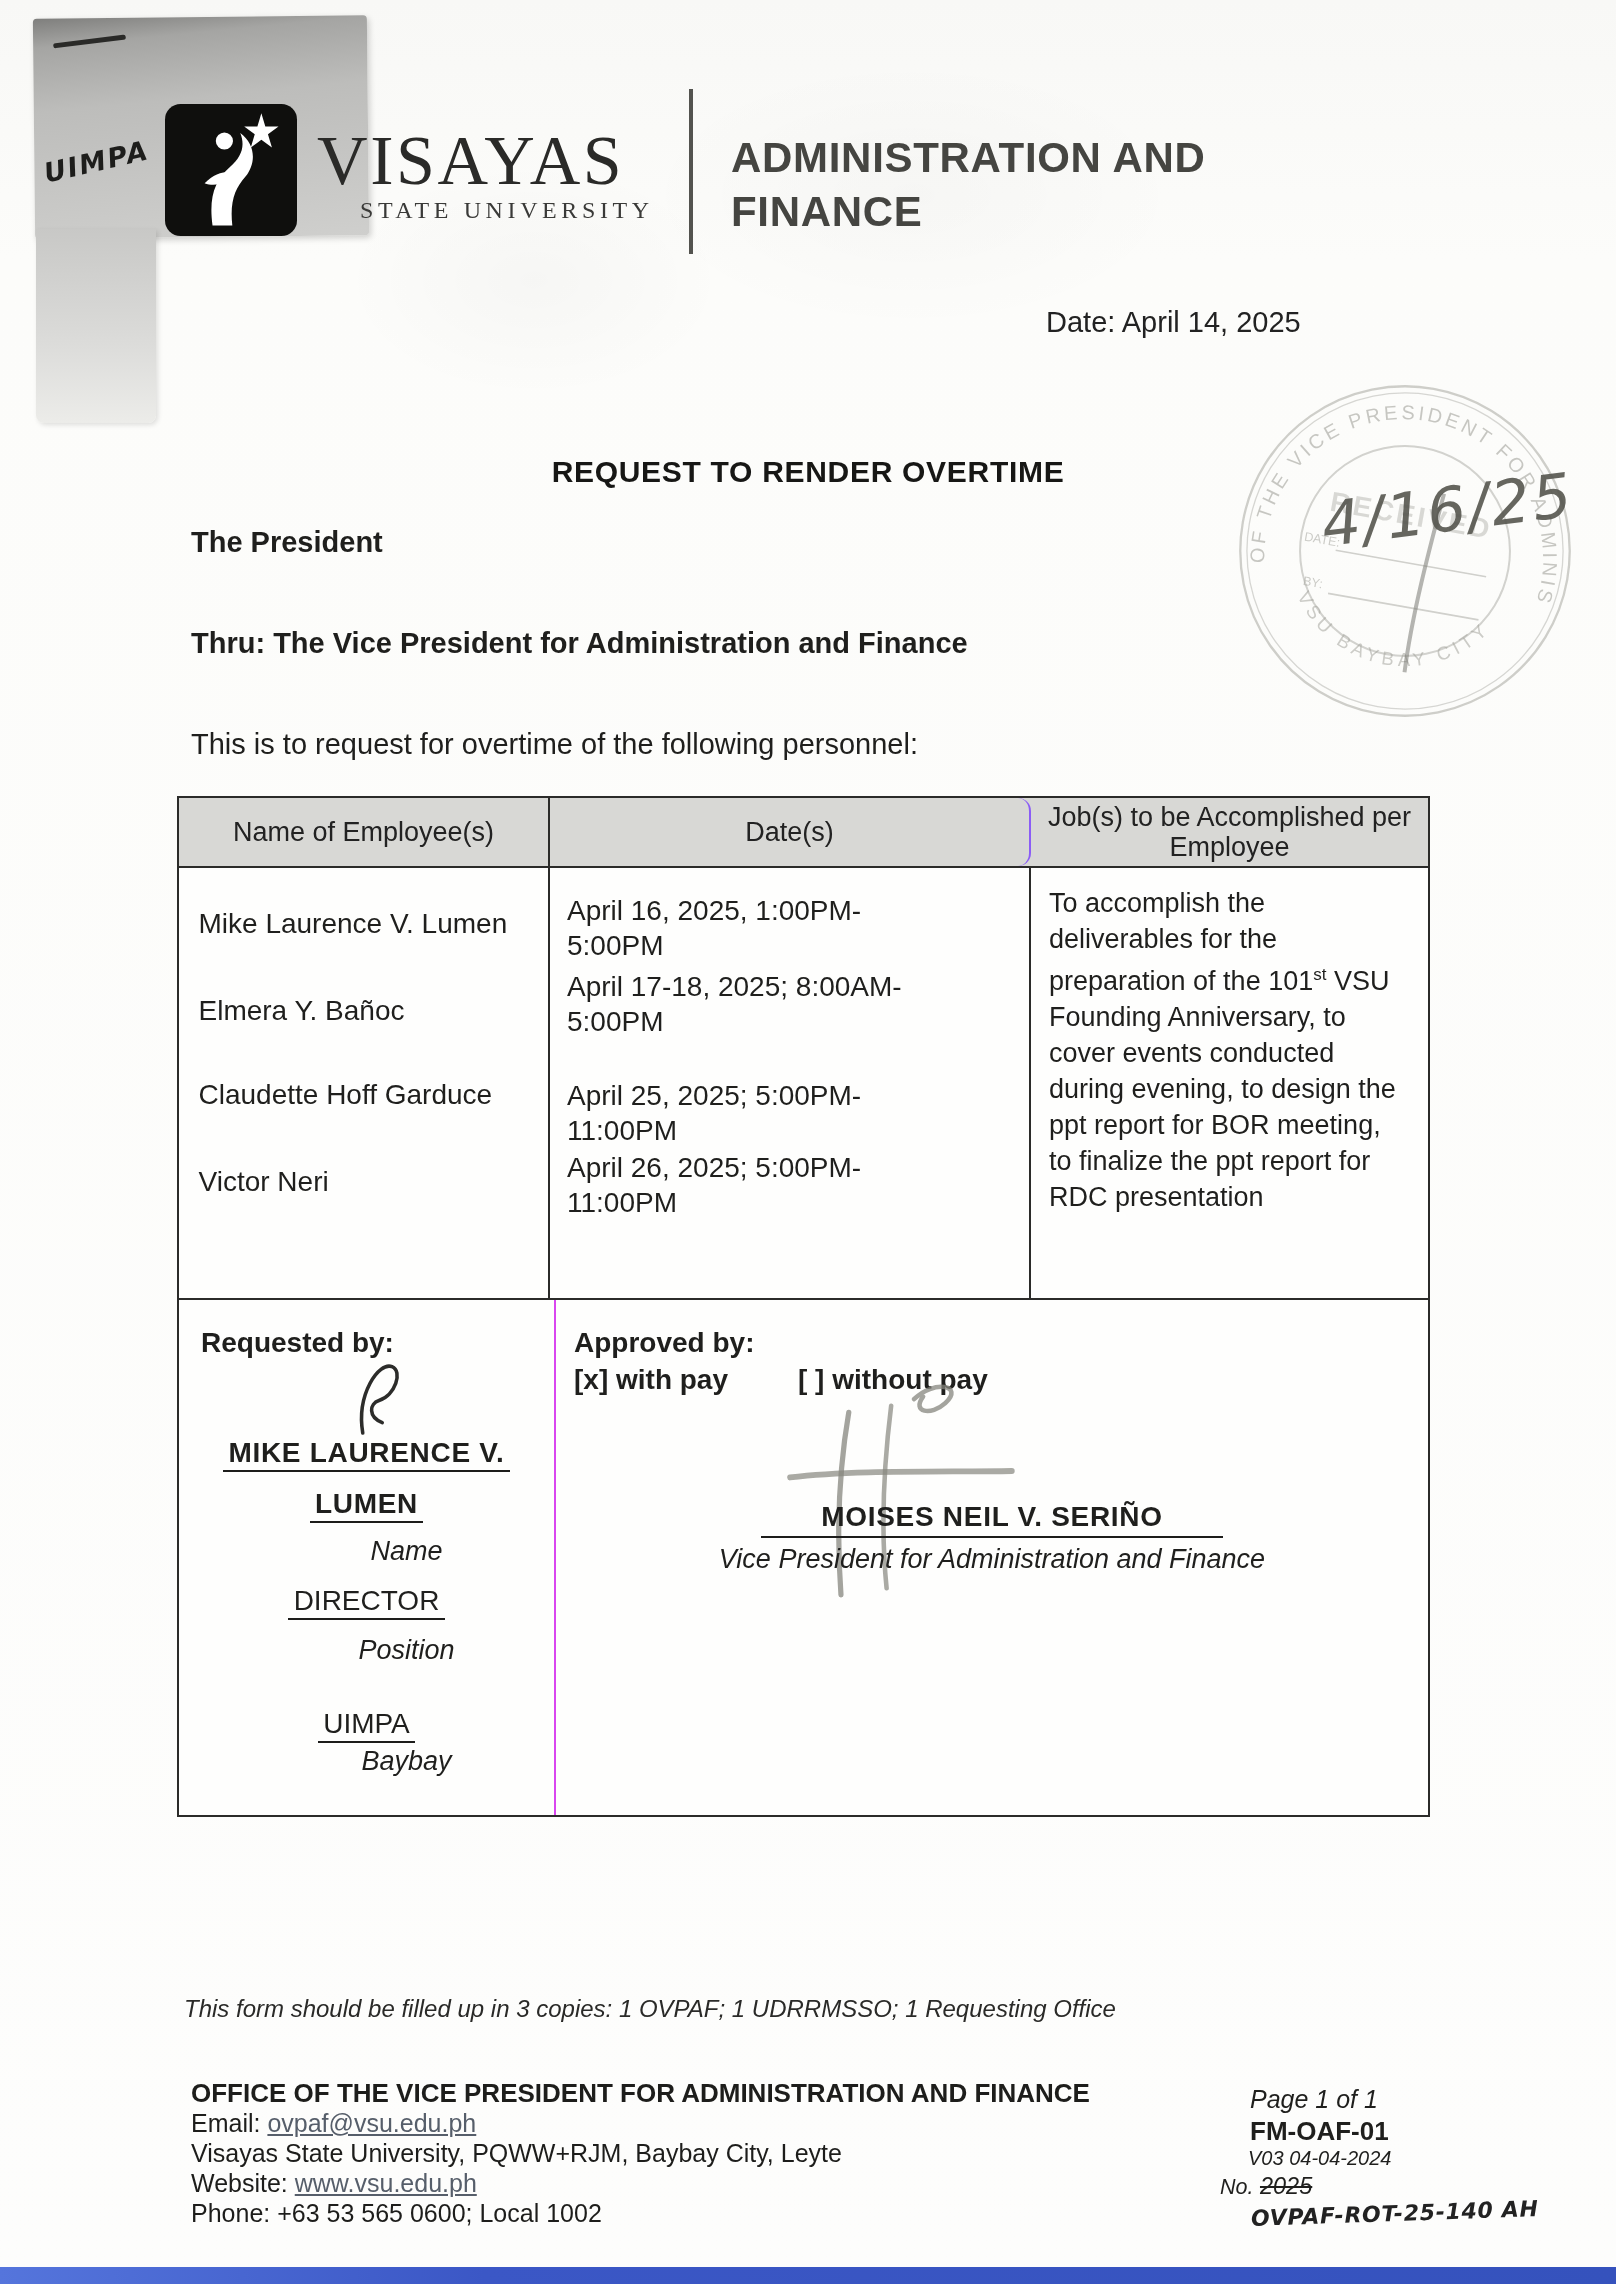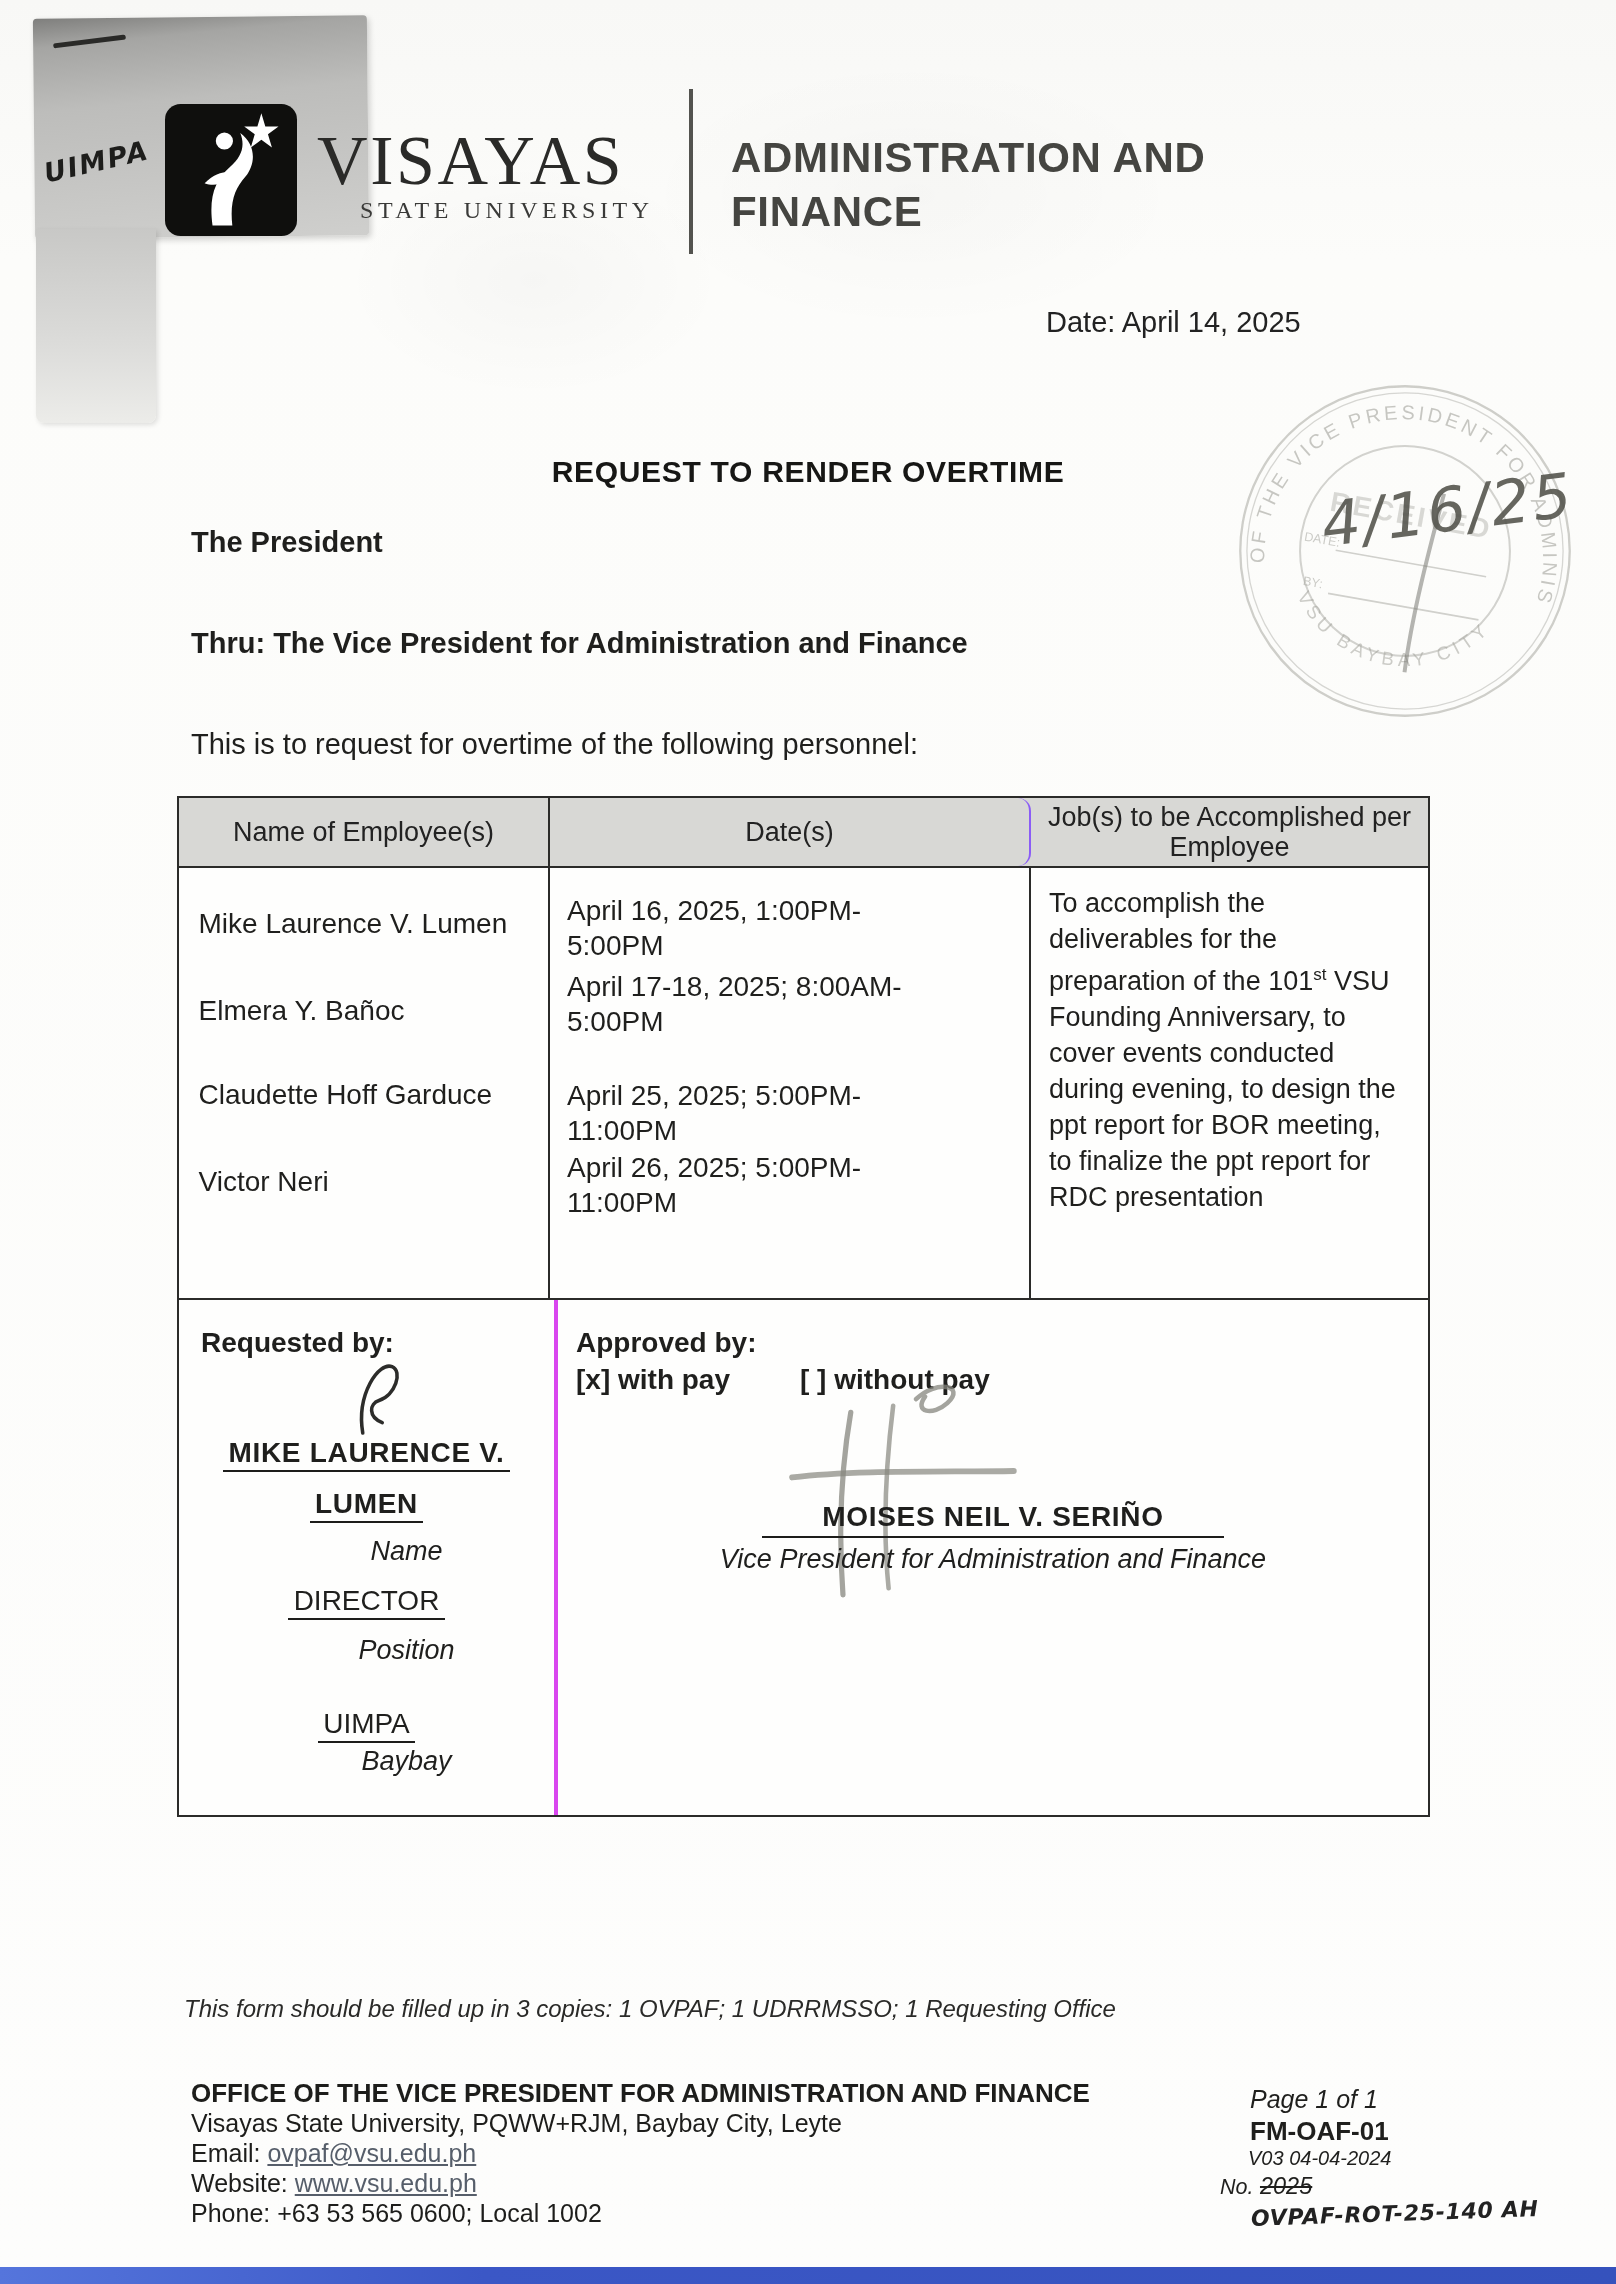--- a/index.html
+++ b/index.html
@@ -47,21 +47,21 @@
   .th3{flex:1;}
   .tbody{display:flex;height:430px;border-bottom:2px solid #2b2b29;}
   .td{position:relative;}
   .td1{width:369px;border-right:2px solid #2b2b29;}
   .td2{width:479px;border-right:2px solid #2b2b29;}
   .td3{flex:1;padding:17px 18px;font-size:27px;line-height:36px;}
   .td3 sup{font-size:17px;}
   .emp{position:absolute;left:19.5px;font-size:28px;}
   .dt{position:absolute;left:17px;font-size:28px;line-height:35px;max-width:384px;}
   .sigrow{display:flex;height:515px;}
-  .sig-left{width:375px;border-right:4px solid #d946ef;position:relative;}
+  .sig-left{width:375px;border-right:2px solid #d946ef;position:relative;}
   .sig-right{flex:1;position:relative;border-radius:13px;}
   .req-label{position:absolute;left:22px;top:27px;font-size:28px;font-weight:700;}
   .appr-label{position:absolute;left:18px;top:27px;font-size:28px;font-weight:700;}
   .pay-line{position:absolute;left:18px;top:64px;font-size:28px;font-weight:700;}
   .pay-line .gap{display:inline-block;width:70px;}
   .c-line{position:absolute;left:0;width:100%;text-align:center;}
   .uline{display:inline-block;border-bottom:2.6px solid #1d1d1b;padding:0 5.2px 1.3px 5.2px;}
   .sig-name{font-size:28px;font-weight:700;letter-spacing:0.7px;}
   .cap{font-size:27px;font-style:italic;margin-left:40px;}
   .plain{font-size:28px;}
@@ -187,22 +187,22 @@
         </svg>
         <div class="appr-name-wrap"><span class="appr-name">MOISES NEIL V. SERIÑO</span></div>
         <div class="appr-title">Vice President for Administration and Finance</div>
       </div>
     </div>
   </div>
 
   <div class="copies-note">This form should be filled up in 3 copies: 1 OVPAF; 1 UDRRMSSO; 1 Requesting Office</div>
   <div class="fblock">
     <div class="b">OFFICE OF THE VICE PRESIDENT FOR ADMINISTRATION AND FINANCE</div>
+    <div><span>Email: </span><span class="flink">ovpaf@vsu.edu.ph</span></div>
     <div>Visayas State University, PQWW+RJM, Baybay City, Leyte</div>
-    <div><span>Email: </span><span class="flink">ovpaf@vsu.edu.ph</span></div>
     <div><span>Website: </span><span class="flink">www.vsu.edu.ph</span></div>
     <div>Phone: +63 53 565 0600; Local 1002</div>
   </div>
   <div class="page-info">Page 1 of 1</div>
   <div class="form-code">FM-OAF-01</div>
   <div class="form-version">V03 04-04-2024</div>
   <div class="no-line">
     <span>No.</span><span class="no-struck">2025</span>
   </div>
   <div class="no-hand">OVPAF-ROT-25-140 AH</div>

